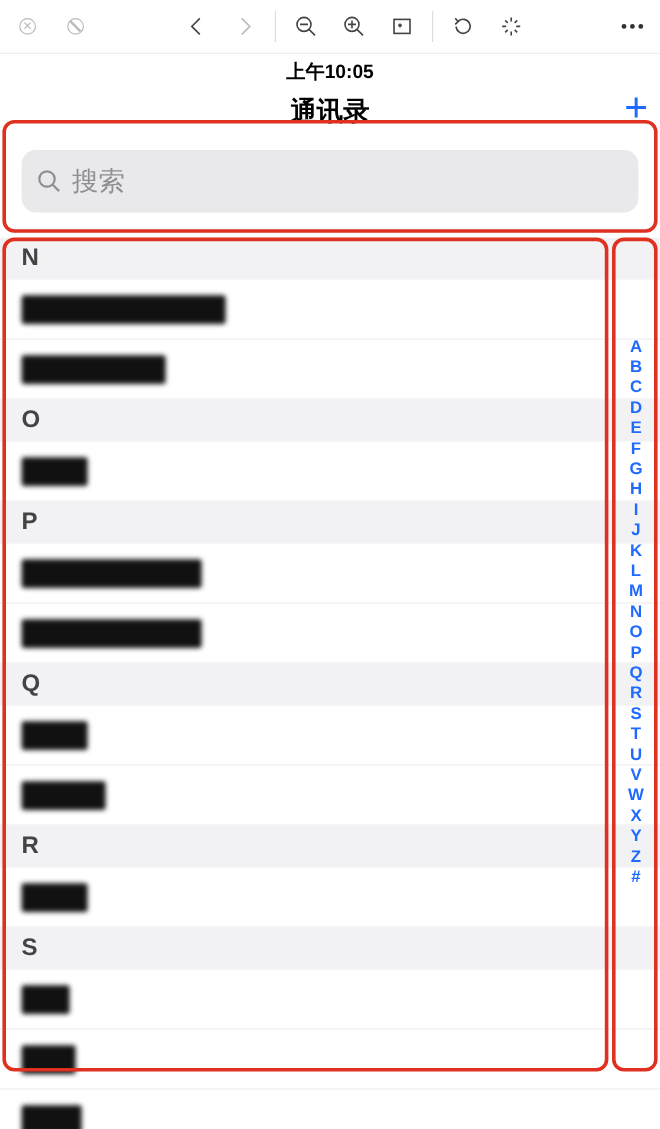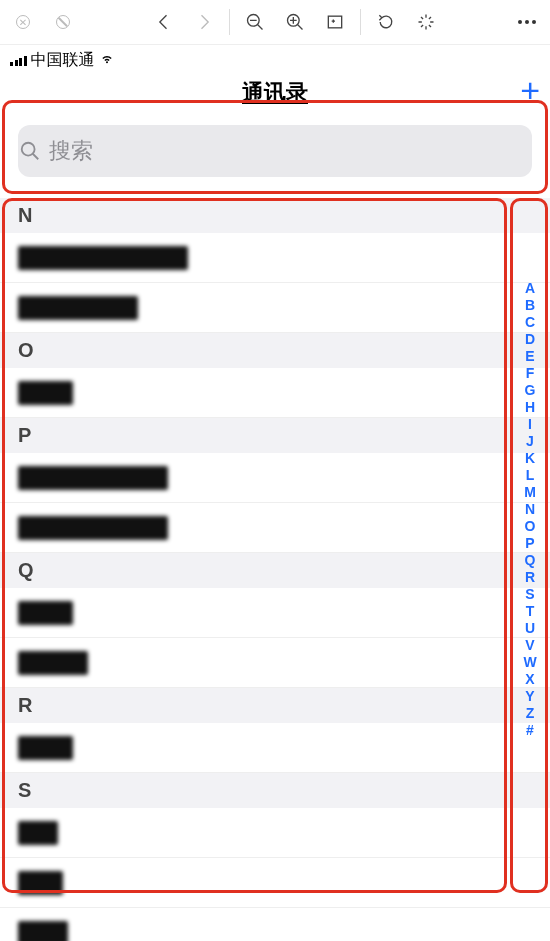--- a/index.html
+++ b/index.html
@@ -28,31 +28,31 @@
   .signal-bars span:nth-child(3){height:8px;}
   .signal-bars span:nth-child(4){height:10px;}
   .wifi-icon svg{width:16px;height:16px;fill:#000;}
   .alarm svg{width:18px;height:18px;fill:#000;}
   .battery { width:32px; height:15px; border:1.5px solid #000; border-radius:3px; position:relative; margin-left:2px;}
   .battery::after{content:"";position:absolute;right:-4px;top:4px;width:2.5px;height:6px;background:#000;border-radius:0 2px 2px 0;}
   .battery-fill{position:absolute;left:1px;top:1px;bottom:1px;background:#3ecf3e;width:calc(92% - 2px);border-radius:1.5px;}
   .bolt{font-size:14px;margin-left:2px;}
 
   
-  .nav-title { height:36px; display:flex; align-items:center; justify-content:center; font-size:22px; font-weight:600; position:relative;text-decoration:underline;}
+  .nav-title { height:36px; display:flex; align-items:center; justify-content:center; font-size:22px; font-weight:600; position:relative;}
   .nav-add { position:absolute; right:10px; top:-4px; font-size:34px; color:#1f6bff; font-weight:300; cursor:pointer;}
 
   
   .red-box-search { position:absolute; left:2px; top:100px; right:2px; height:94px; border:3px solid #e03020; border-radius:10px; pointer-events:none; z-index:5;}
   .red-box-list { position:absolute; left:2px; top:198px; width:505px; height:695px; border:3px solid #e03020; border-radius:10px; pointer-events:none; z-index:5;}
   .red-box-index { position:absolute; right:2px; top:198px; width:38px; height:695px; border:3px solid #e03020; border-radius:10px; pointer-events:none; z-index:5;}
 
   
   .search-wrap { padding:14px 18px 14px 18px; }
-  .search-box { height:52px; background:#e9e9ec; border-radius:12px; display:flex; align-items:center; padding:0 1px; gap:8px;}
+  .search-box { height:52px; background:#e9e9ec; border-radius:12px; display:flex; align-items:center; padding:0 12px; gap:8px;}
   .search-box svg{width:22px;height:22px;stroke:#8e8e93;fill:none;stroke-width:2;}
   .search-ph { color:#8e8e93; font-size:22px; }
 
   
   .list { position:absolute; left:0; top:198px; right:0; bottom:0; overflow:hidden; }
   .section-hdr { background:#f2f2f5; color:#444; font-size:20px; font-weight:600; padding:6px 18px;}
   .contact-row { height:50px; border-bottom:1px solid #eee; padding:10px 18px; display:flex; align-items:center;}
   .blurname { display:inline-block; background:#111; height:24px; border-radius:2px; filter:blur(2px); -webkit-filter:blur(2px); }
 
   
@@ -126,32 +126,21 @@
   <div class="tb-btn">
       <div class="dots">
         <span></span>
         <span></span>
         <span></span>
       </div>
     </div>
 </div>
 
 <div class="status-bar">
-  <div class="status-left">
-    <div class="signal-bars">
-        <span></span>
-        <span></span>
-        <span></span>
-        <span></span>
-      </div>
-    <span>中国联通</span>
-    <span class="wifi-icon"><svg viewBox="0 0 24 24">
-          <path d="M12 20a1.5 1.5 0 100-3 1.5 1.5 0 000 3zm-4-5a6 6 0 018 0l-1.5 1.5a4 4 0 00-5 0zm-3-3a10 10 0 0114 0l-1.5 1.5a8 8 0 00-11 0z"></path>
-        </svg></span>
-  </div>
+  <div class="status-center">上午10:05</div>
 </div>
 
 <div class="nav-title">
   <span>通讯录</span>
   <span class="nav-add">+</span>
 </div>
 
 <div class="red-box-search"></div>
 <div class="red-box-list"></div>
 <div class="red-box-index"></div>

